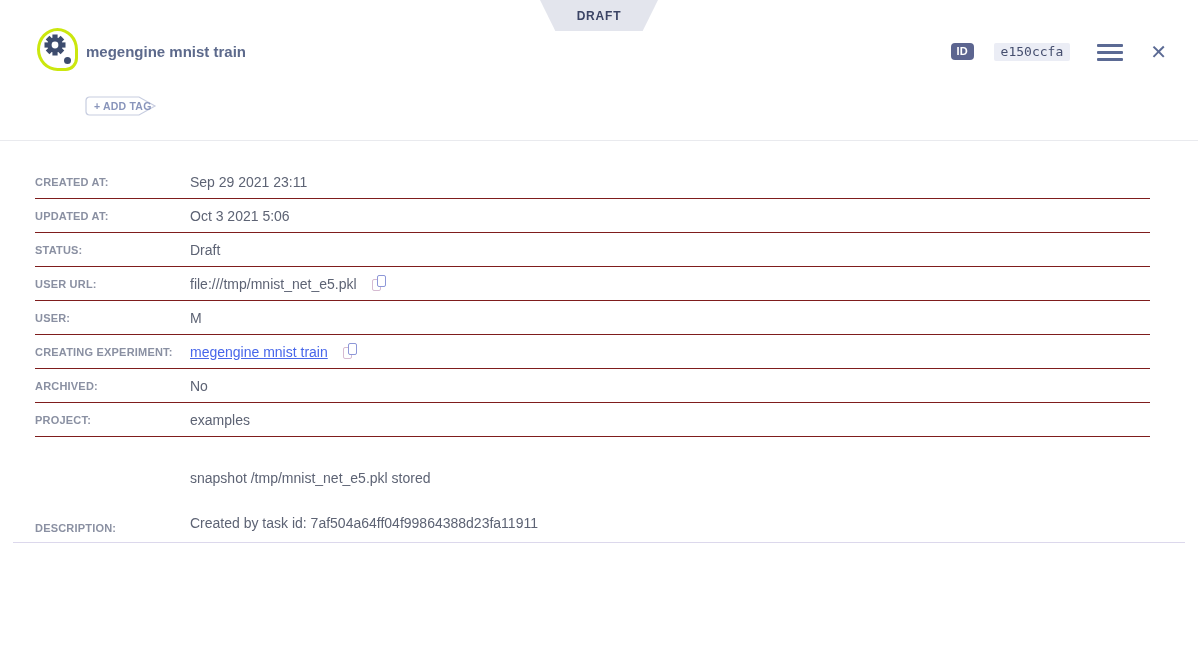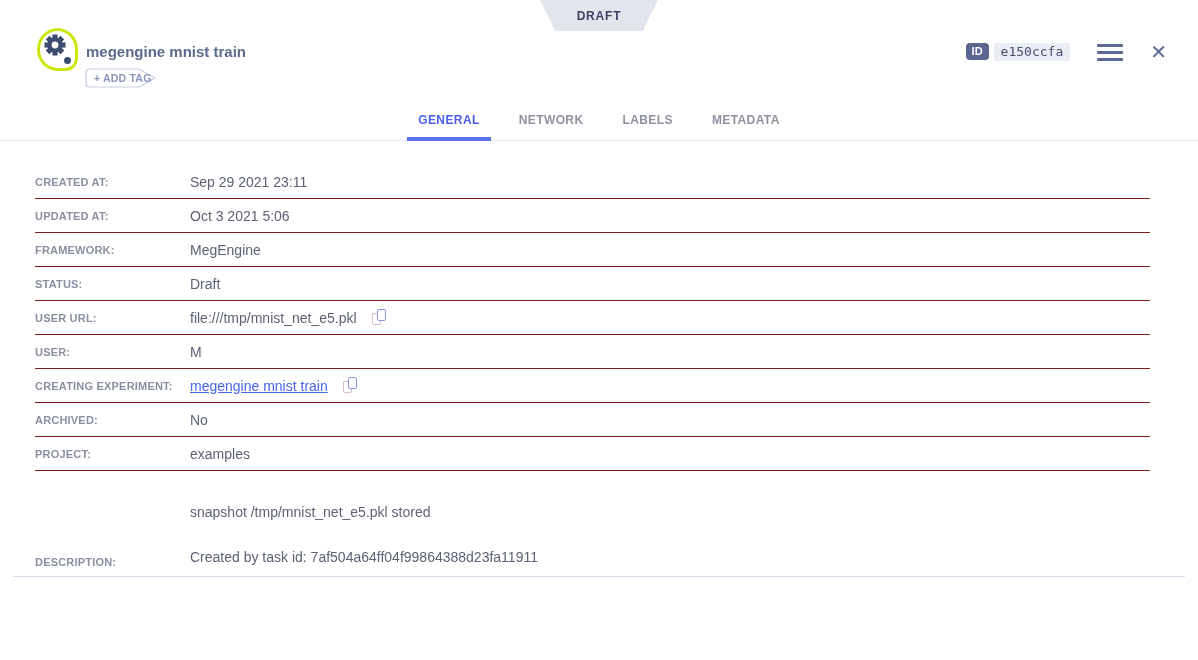--- a/index.html
+++ b/index.html
@@ -19,28 +19,28 @@
 
   .logo { position: absolute; left: 36px; top: 27px; width: 46px; height: 48px; }
   .blob { position: absolute; left: 1px; top: 1px; width: 41px; height: 43px;
     border: 3px solid #cbe70e; border-radius: 50% 50% 30% 50%; }
   .gear-svg { position: absolute; left: 6px; top: 5px; }
   .logo-dot { position: absolute; left: 28px; top: 30px; width: 7px; height: 7px;
     border-radius: 50%; background: #3d4c6e; }
 
   .title { position: absolute; left: 86px; top: 43px; font-size: 15px; font-weight: bold; color: #5d6a8c; }
 
-  .add-tag { position: absolute; left: 85px; top: 68px; width: 74px; height: 20px; cursor: pointer; }
+  .add-tag { position: absolute; left: 85px; top: 96px; width: 74px; height: 20px; cursor: pointer; }
   .add-tag svg { position: absolute; left: 0; top: 0; }
   .add-tag .add-tag-label { position: absolute; left: 9px; top: 4px; font-size: 10.5px;
     font-weight: bold; color: #8995bb; letter-spacing: 0.2px; white-space: nowrap; }
 
   .right-controls { position: absolute; right: 31px; top: 38px; height: 28px;
     display: flex; align-items: center; gap: 27px; }
-  .id-badge { display: flex; align-items: center; gap: 5px; }
+  .id-badge { display: flex; align-items: center; gap: 20px; }
   .id-chip { background: #5c6590; color: #fff; font-size: 11px; font-weight: bold;
     padding: 3px 6px; border-radius: 4px; line-height: 1; }
   .id-value { background: #ebedf5; color: #454e6e; font-size: 13px;
     font-family: "DejaVu Sans Mono", monospace; padding: 1px 7px; line-height: 1.3;
     border-radius: 2px; }
   .hamburger { display: flex; flex-direction: column; gap: 4px; cursor: pointer; padding: 2px 0; }
   .hamburger span { display: block; width: 26px; height: 3px; background: #5b6a94; border-radius: 1px; }
   .close-x { font-family: "DejaVu Sans", sans-serif; font-size: 20px; color: #5b6a94;
     cursor: pointer; line-height: 1; }
 
@@ -115,45 +115,33 @@
       <span class="id-value">e150ccfa</span>
     </div>
     <div class="hamburger">
       <span></span>
         <span></span>
         <span></span>
     </div>
     <div class="close-x">✕</div>
   </div>
 
-  <div class="tabs">
-      <div class="tab active">GENERAL</div>
-      <div class="tab">NETWORK</div>
-      <div class="tab">LABELS</div>
-      <div class="tab">METADATA</div>
-    </div>
 </div>
 
 <div class="details">
     <div class="row">
       <div class="row-label">CREATED AT:</div>
       <div class="row-value">
         <span>Sep 29 2021 23:11</span>
       </div>
     </div>
     <div class="row">
       <div class="row-label">UPDATED AT:</div>
       <div class="row-value">
         <span>Oct 3 2021 5:06</span>
-      </div>
-    </div>
-    <div class="row">
-      <div class="row-label">FRAMEWORK:</div>
-      <div class="row-value">
-        <span>MegEngine</span>
       </div>
     </div>
     <div class="row">
       <div class="row-label">STATUS:</div>
       <div class="row-value">
         <span>Draft</span>
       </div>
     </div>
     <div class="row">
       <div class="row-label">USER URL:</div>

